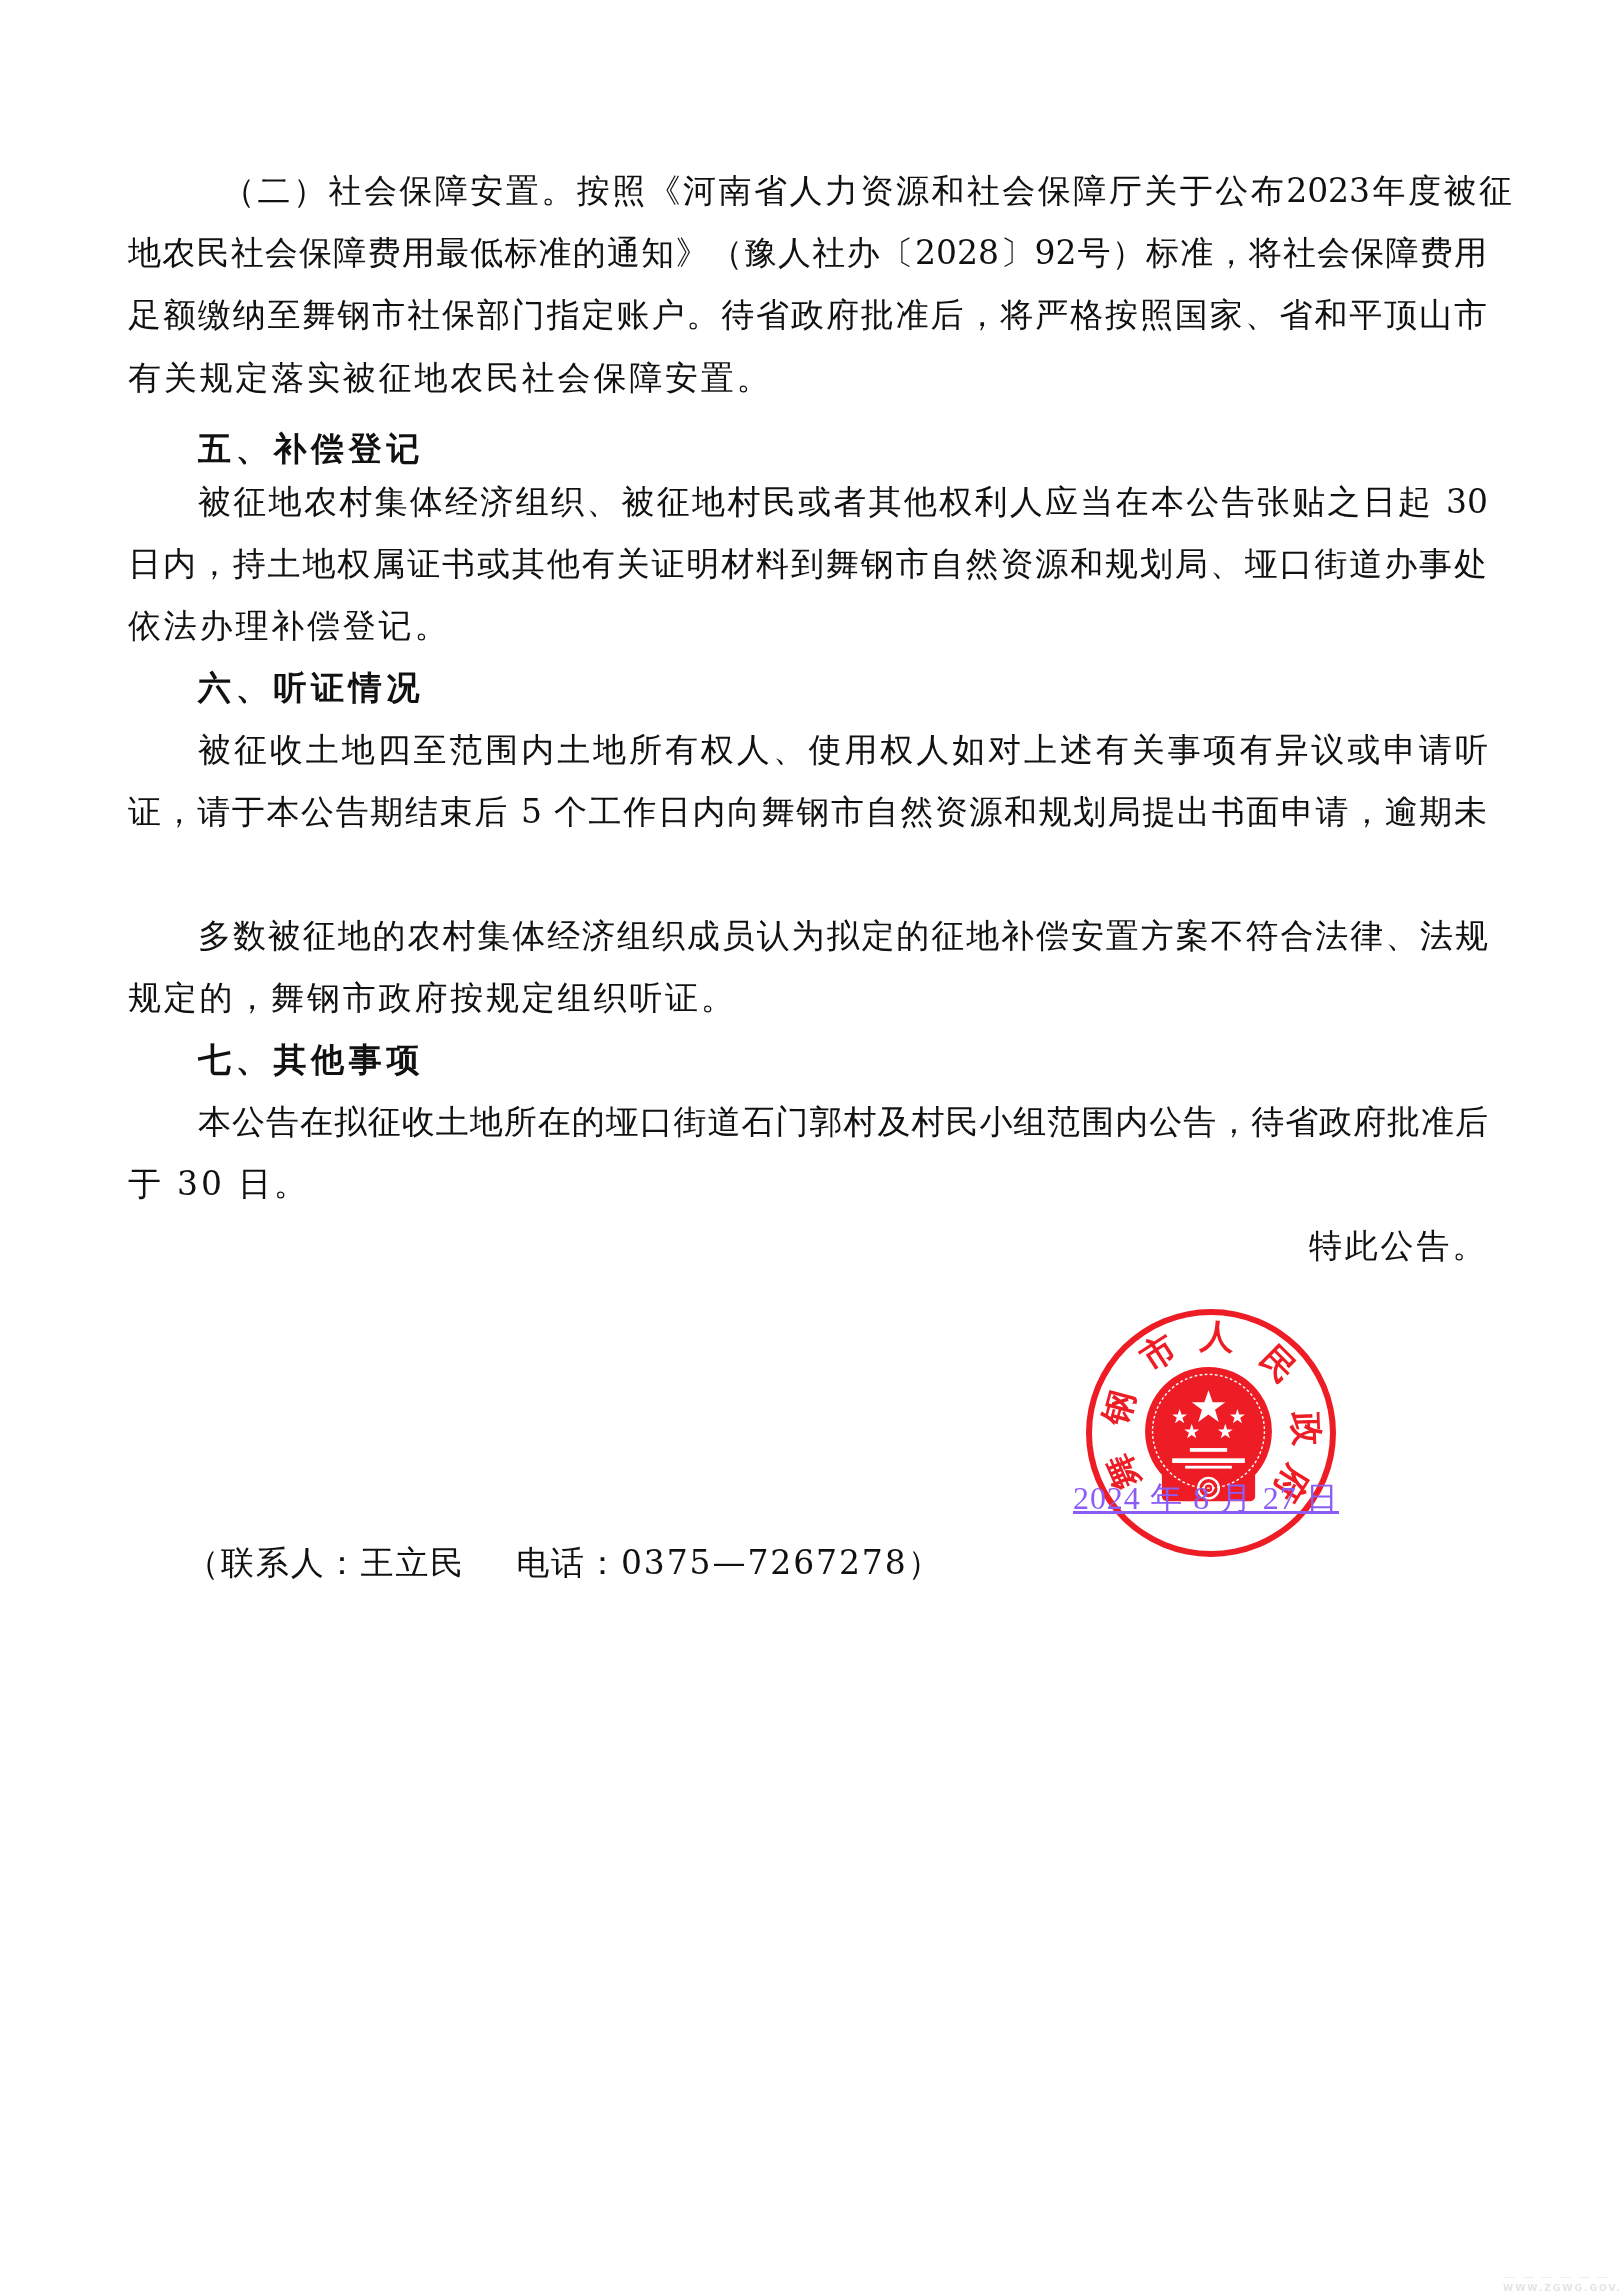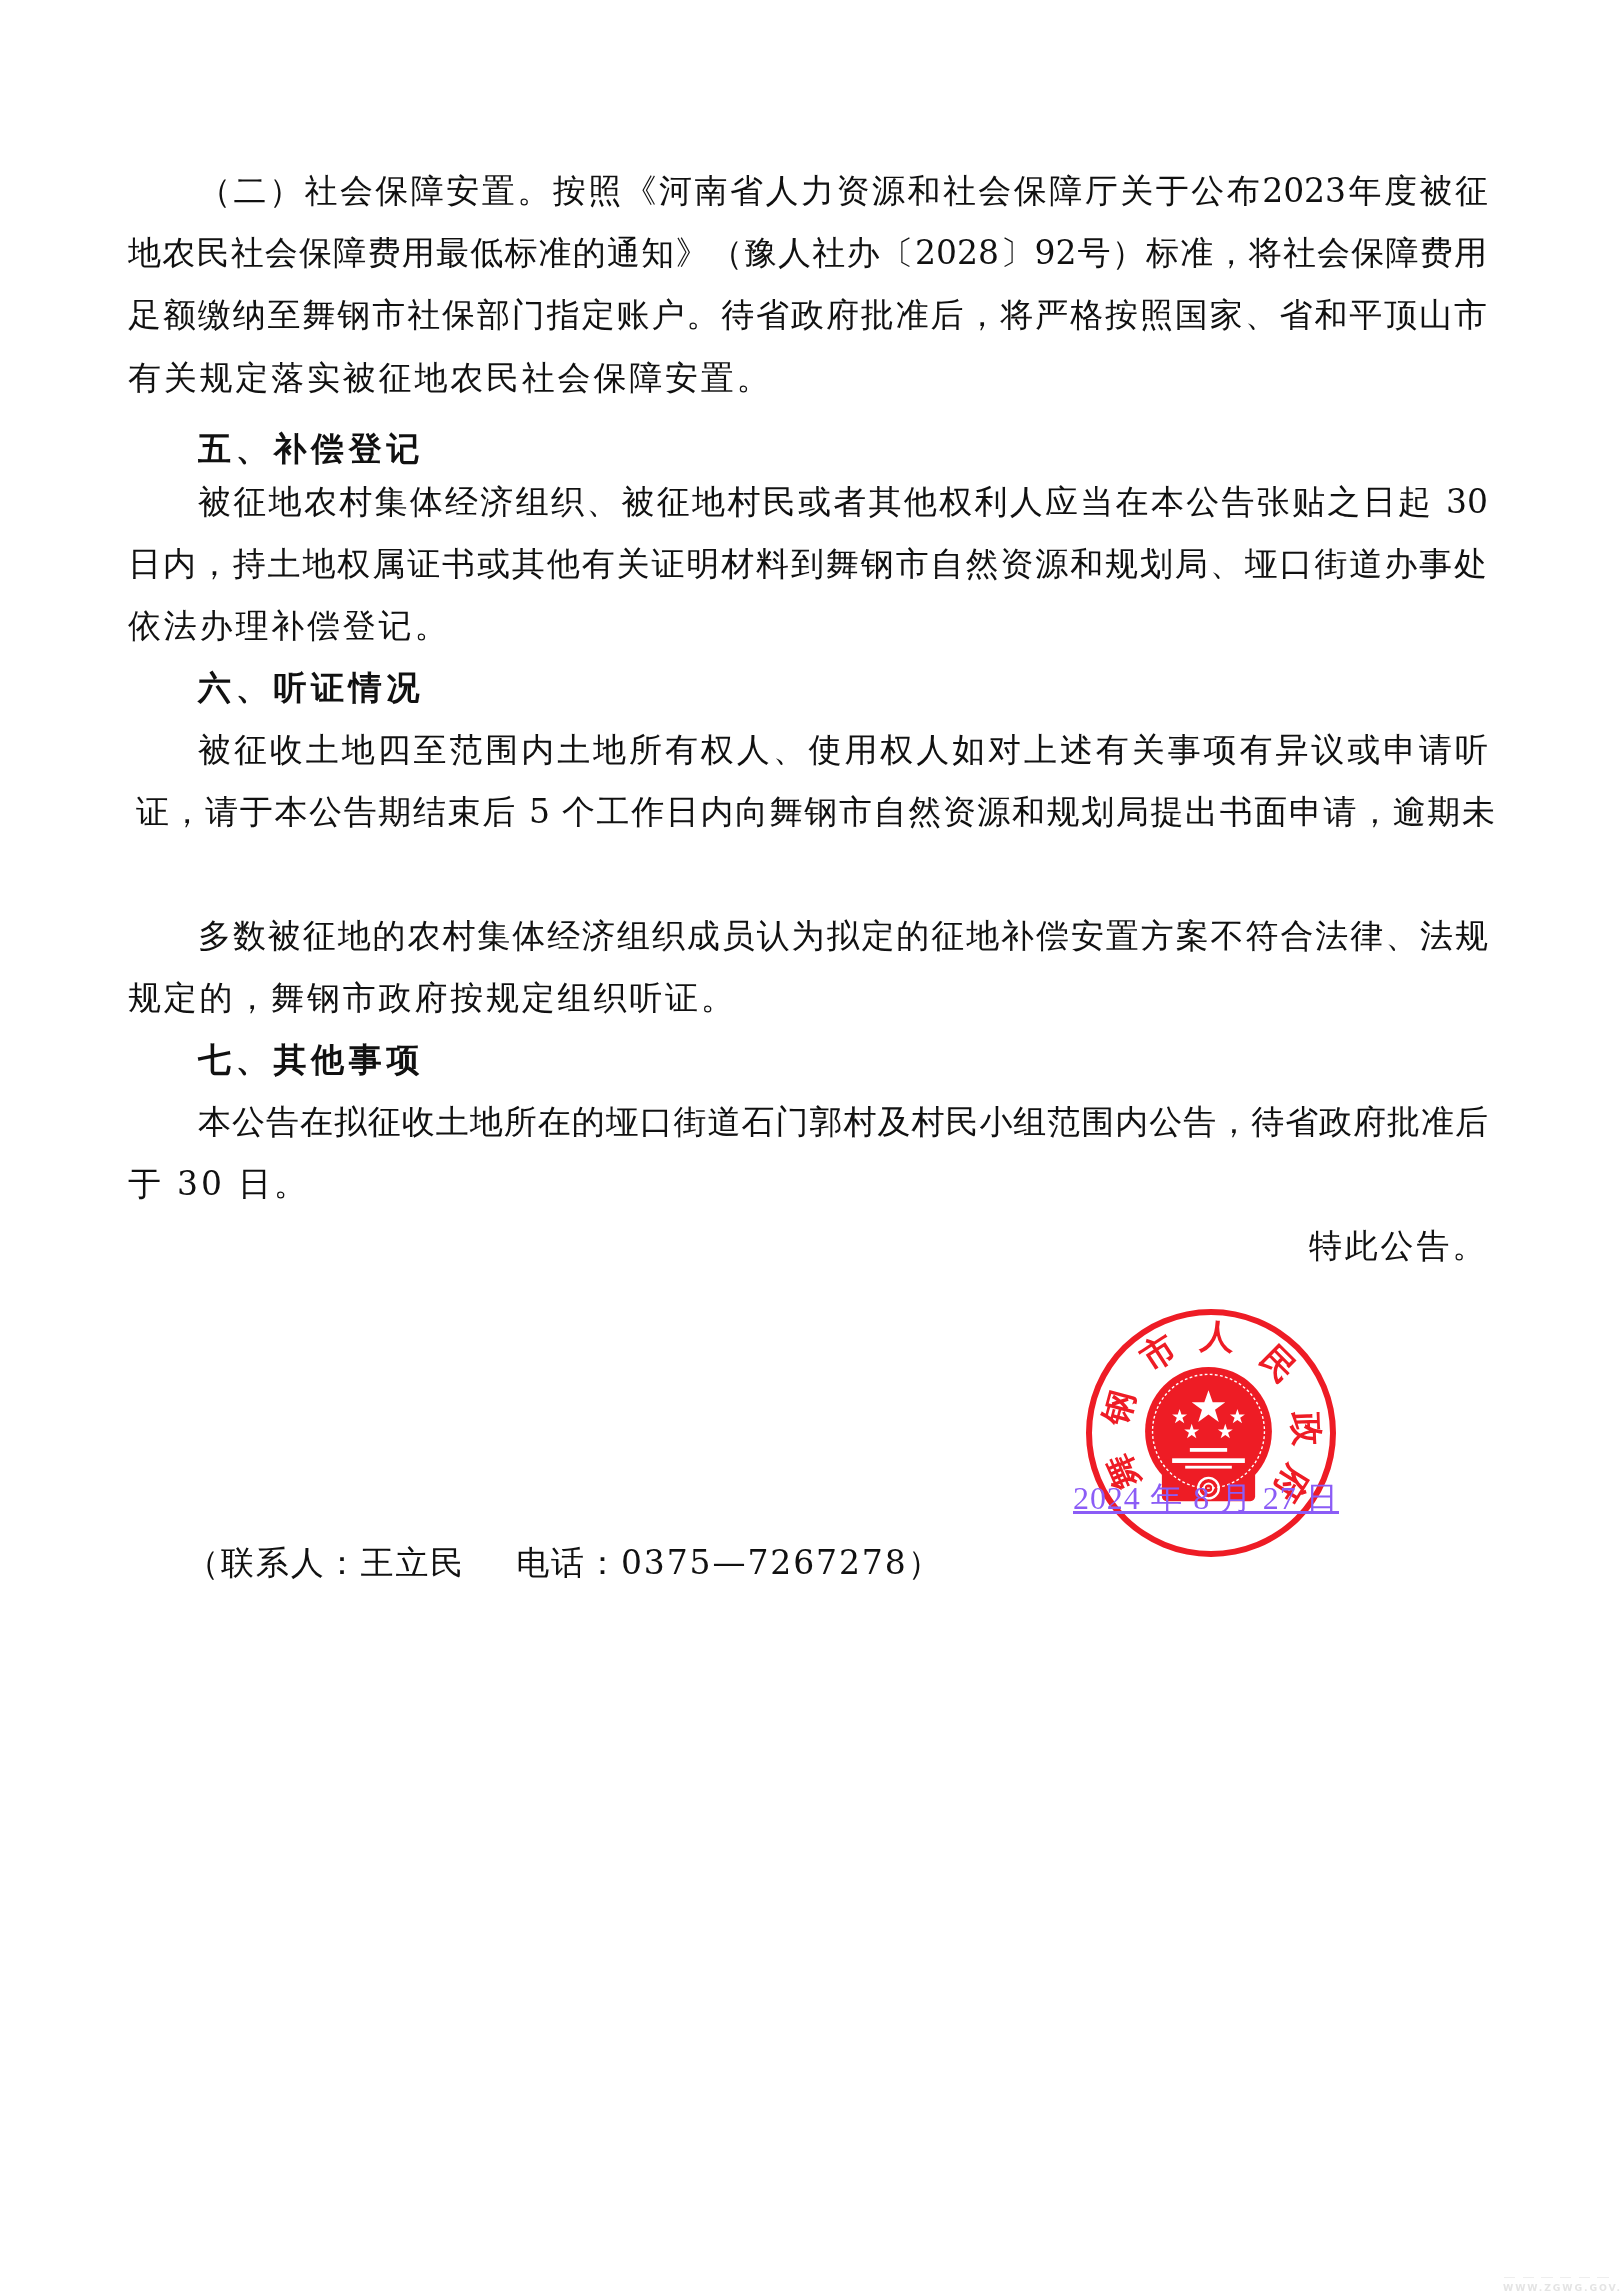--- a/index.html
+++ b/index.html
@@ -135,33 +135,33 @@
     width: 107px;
     height: 0.9px;
     background: repeating-linear-gradient(90deg, #eeeeee 0 11.2px, transparent 11.2px 18.7px);
   }
 </style>
 </head>
 <body>
 
 <div class="page" style="--seal:#EE1C25;">
 
-  <div class="line just indent" style="top:160px;">（二）社会保障安置。按照《河南省人力资源和社会保障厅关于公布2023年度被征</div>
+  <div class="line just indent" style="top:160px;margin-left:24px;">（二）社会保障安置。按照《河南省人力资源和社会保障厅关于公布2023年度被征</div>
   <div class="line just" style="top:222px;">地农民社会保障费用最低标准的通知》（豫人社办〔2028〕92号）标准，将社会保障费用</div>
   <div class="line just" style="top:284px;">足额缴纳至舞钢市社保部门指定账户。待省政府批准后，将严格按照国家、省和平顶山市</div>
   <div class="line plain" style="top:347px;">有关规定落实被征地农民社会保障安置。</div>
 
   <div class="line heading" style="top:418px;">五、补偿登记</div>
   <div class="line just indent" style="top:471px;">被征地农村集体经济组织、被征地村民或者其他权利人应当在本公告张贴之日起 30</div>
   <div class="line just" style="top:533px;">日内，持土地权属证书或其他有关证明材料到舞钢市自然资源和规划局、垭口街道办事处</div>
   <div class="line plain" style="top:595px;">依法办理补偿登记。</div>
 
   <div class="line heading" style="top:657px;">六、听证情况</div>
   <div class="line just indent" style="top:719px;">被征收土地四至范围内土地所有权人、使用权人如对上述有关事项有异议或申请听</div>
-  <div class="line just" style="top:781px;margin-left:8px;">证，请于本公告期结束后 5 个工作日内向舞钢市自然资源和规划局提出书面申请，逾期未</div>
+  <div class="line just" style="top:781px;">证，请于本公告期结束后 5 个工作日内向舞钢市自然资源和规划局提出书面申请，逾期未</div>
   <div class="line just indent" style="top:905px;">多数被征地的农村集体经济组织成员认为拟定的征地补偿安置方案不符合法律、法规</div>
   <div class="line plain" style="top:967px;">规定的，舞钢市政府按规定组织听证。</div>
 
   <div class="line heading" style="top:1029px;">七、其他事项</div>
   <div class="line just indent" style="top:1091px;">本公告在拟征收土地所在的垭口街道石门郭村及村民小组范围内公告，待省政府批准后</div>
   <div class="line plain" style="top:1153px;">于 30 日。</div>
   <div class="line plain indent" style="top:1215px;">特此公告。</div>
 
   <div class="seal">
     <div class="seal-ring"></div>

